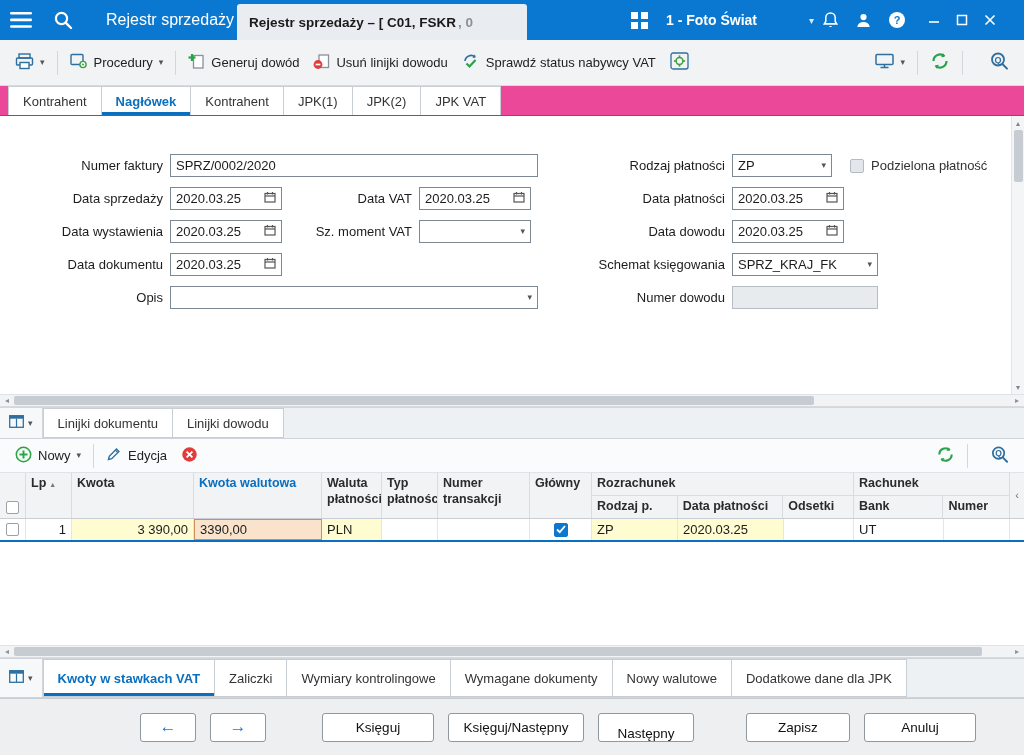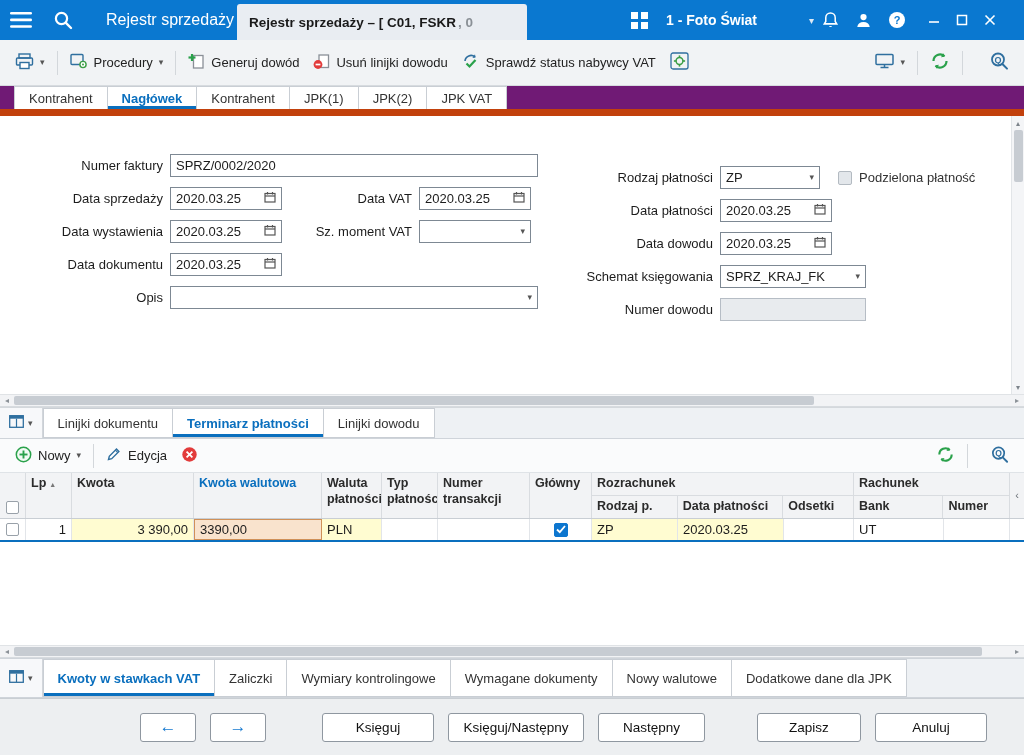--- a/index.html
+++ b/index.html
@@ -27,28 +27,28 @@
   .toolbar{flex:0 0 46px;background:#f1f3f5;border-bottom:1px solid #d7dbdf;display:flex;align-items:center;padding:0 8px;}
   .tbtn{display:flex;align-items:center;gap:6px;padding:4px 7px;border-radius:3px;color:#222;cursor:pointer;white-space:nowrap;}
   .vsep{width:1px;height:24px;background:#d3d7db;margin:0 5px;}
   .caret{font-size:9px;color:#555;line-height:1;}
   .tb-rightside{margin-left:auto;display:flex;align-items:center;}
 
   
   .tabstrip{display:flex;align-items:stretch;}
   .tab{display:flex;align-items:center;padding:0 14px;border:1px solid #c9ced4;margin-right:-1px;background:#fff;color:#333;cursor:pointer;white-space:nowrap;}
   .tab.active{color:#0a6fbe;font-weight:bold;box-shadow:inset 0 -3px 0 #0a6fbe;}
-  .main-tabs{flex:0 0 30px;background:#701a75;padding-left:14px;border-bottom:7px solid #c2410c;}
+  .main-tabs{flex:0 0 30px;background:#ec4899;padding-left:8px;border-bottom:1px solid #c2410c;}
   .main-tabs .tab{border-bottom:none;}
 
   
   .form-area{flex:0 0 278px;position:relative;background:#fff;}
   .fcol{position:absolute;top:38px;}
   .fcol.left{left:6px;}
-  .fcol.right{left:556px;margin-top:12px;}
+  .fcol.right{left:568px;}
   .frow{display:flex;align-items:center;height:23px;margin-bottom:10px;}
   .flabel{width:157px;text-align:right;margin-right:7px;color:#1c1c1c;white-space:nowrap;}
   .flabel.second{width:130px;}
   .field{height:23px;border:1px solid #7d8893;background:#fff;display:flex;align-items:center;padding:0 5px;gap:4px;cursor:text;}
   .field .val{flex:1;white-space:nowrap;overflow:hidden;}
   .field.date{width:112px;}
   .field.wide{width:368px;}
   .field.sel100{width:100px;}
   .field.sel146{width:146px;}
   .field.disabled{background:#e8ebee;border-color:#b6bdc5;}
@@ -440,23 +440,20 @@
             <rect x="0.7" y="0.7" width="13.6" height="11.6" fill="none" stroke="#2f6f9f" stroke-width="1.3"></rect>
             <rect x="0.7" y="0.7" width="13.6" height="3" fill="#2f6f9f"></rect>
             <line x1="7.5" y1="3.7" x2="7.5" y2="12" stroke="#2f6f9f" stroke-width="1.2"></line>
           </svg>
       </span>
       <span class="caret">▾</span>
     </span>
     <div class="tab">
         <span>Linijki dokumentu</span>
       </div>
-    <div class="tab active">
-        <span>Terminarz płatności</span>
-      </div>
     <div class="tab">
         <span>Linijki dowodu</span>
       </div>
   </div>
 
   <div class="grid-toolbar">
     <span class="tbtn">
       <span>
         <svg width="17" height="17" viewBox="0 0 17 17">
             <circle cx="8.5" cy="8.5" r="7.2" fill="#f2faf4" stroke="#2aa14b" stroke-width="1.5"></circle>
@@ -628,21 +625,21 @@
       </div>
     <div class="btn arrow" style="margin-left:14px;">
         <span>→</span>
       </div>
     <div class="btn" style="margin-left:56px;width:112px;">
         <span>Księguj</span>
       </div>
     <div class="btn" style="margin-left:14px;width:136px;">
         <span>Księguj/Następny</span>
       </div>
-    <div class="btn" style="margin-left:14px;width:107px;">
+    <div class="btn" style="margin-left:14px;width:96px;align-items:flex-end;">
         <span>Następny</span>
       </div>
     <div class="btn" style="margin-left:52px;width:104px;">
         <span>Zapisz</span>
       </div>
     <div class="btn" style="margin-left:14px;width:112px;">
         <span>Anuluj</span>
       </div>
   </div>
 

